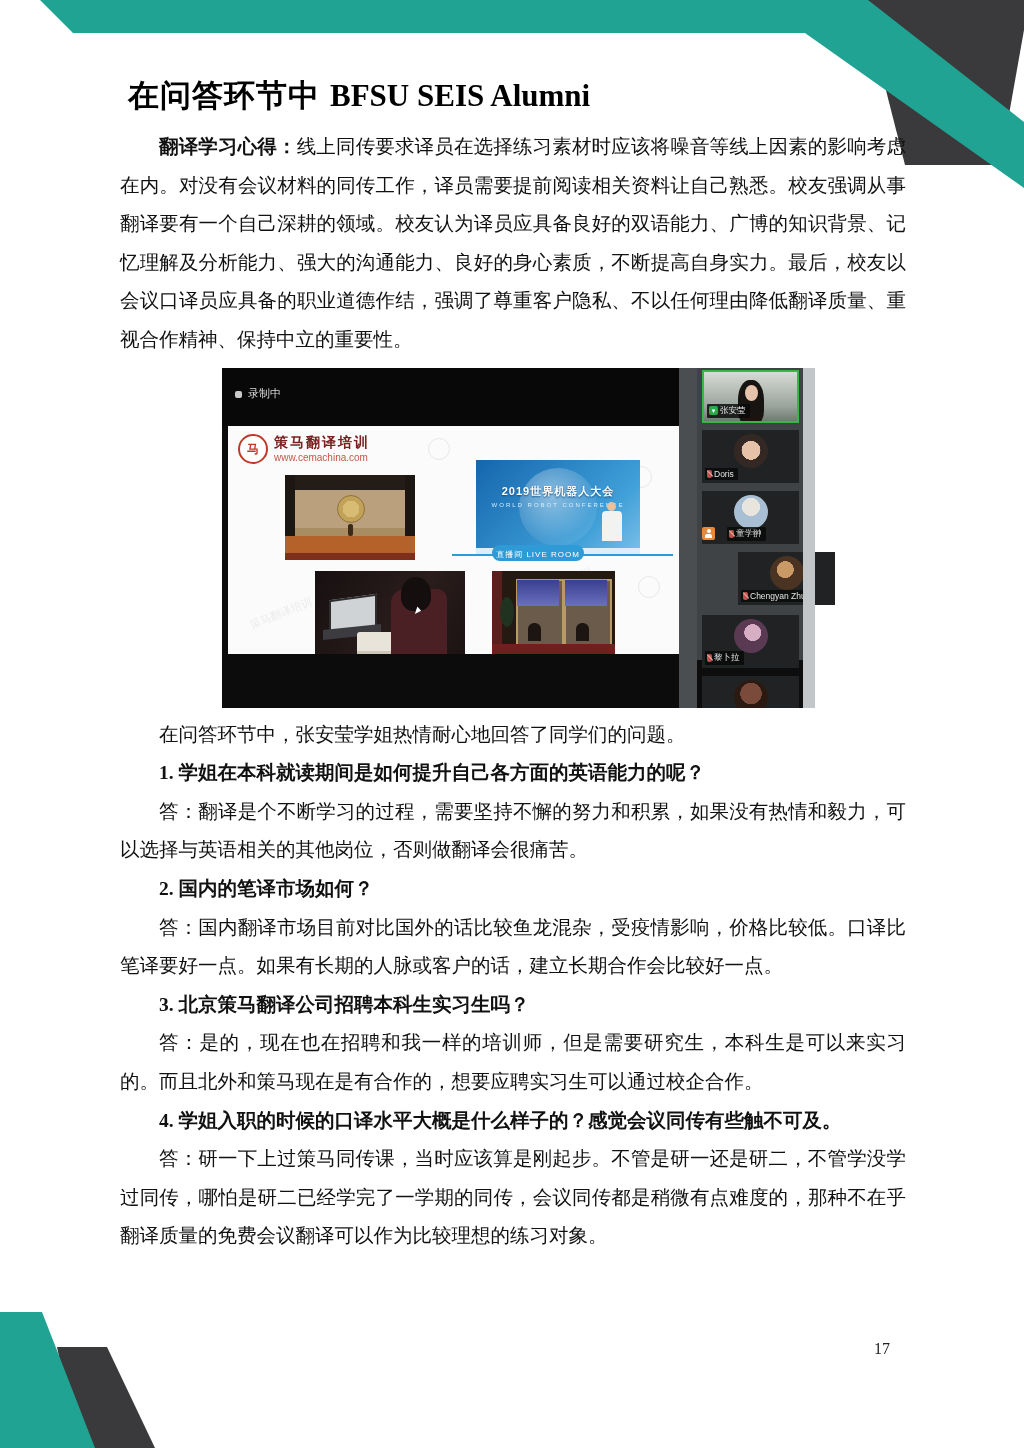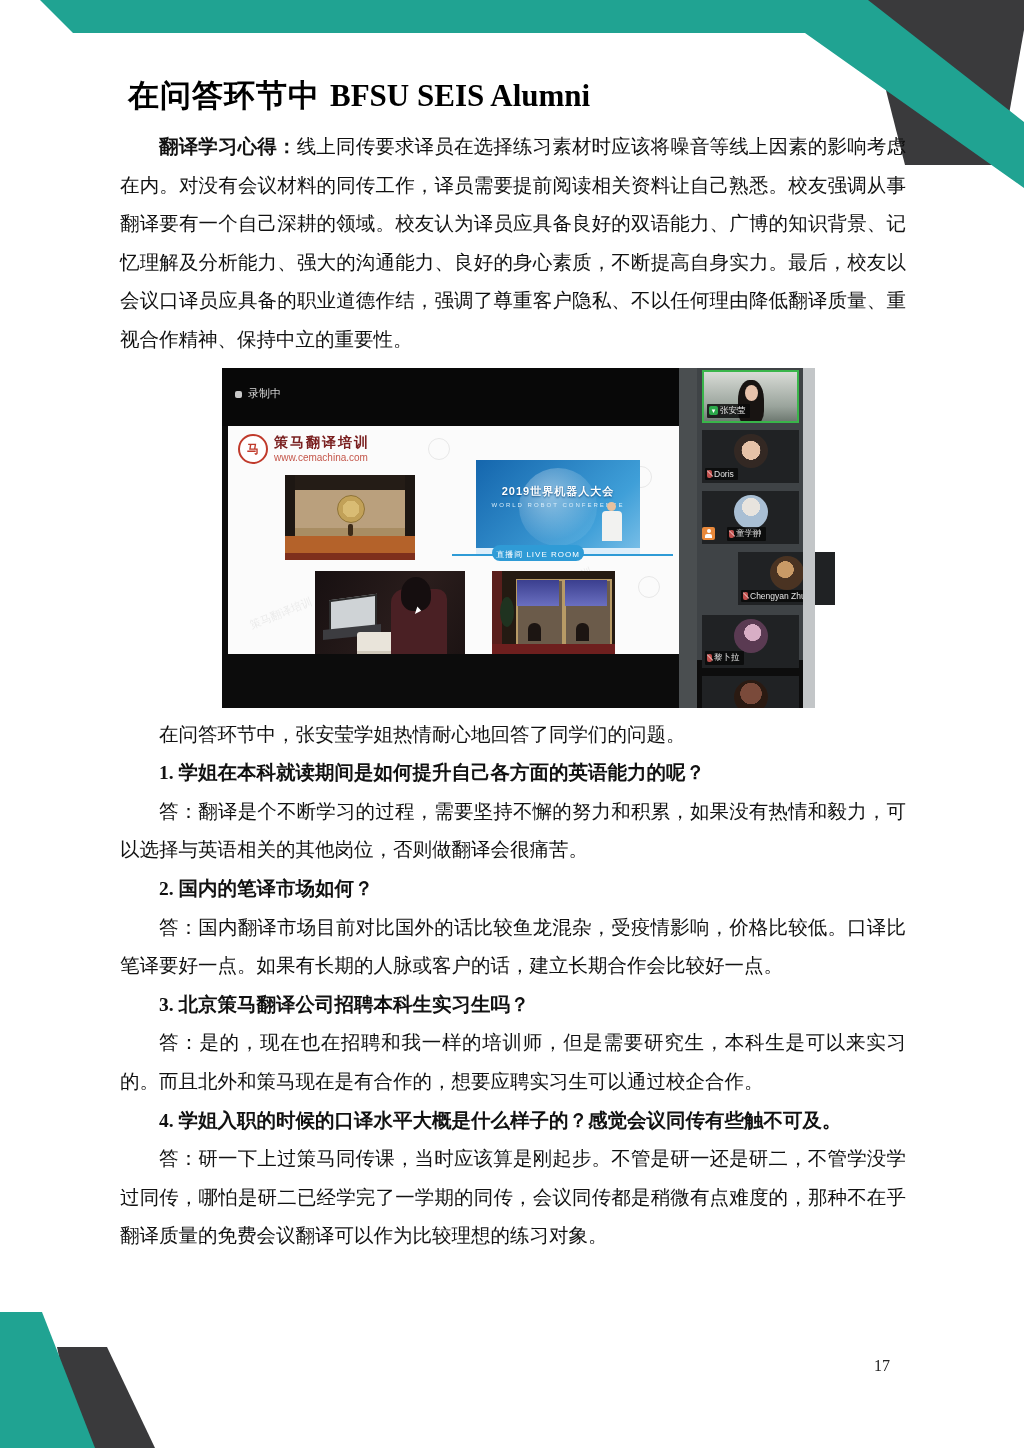--- a/index.html
+++ b/index.html
@@ -102,21 +102,21 @@
   .tagrow{position:absolute;left:0px;bottom:3px;display:flex;align-items:center;gap:12px;}
   .tagrow .tag{position:static;}
   .ic-mic{display:inline-block;width:5px;height:8px;border-radius:2px;background:#c0504d;position:relative;}
   .ic-mic::after{content:"";position:absolute;left:-1px;top:3px;width:8px;height:1px;background:#e8b2b0;transform:rotate(45deg);}
   .ic-green{display:inline-block;width:9px;height:9px;border-radius:2px;background:#2ba84a;color:#fff;
       font-size:7px;line-height:9px;text-align:center;}
   .ic-hand{display:inline-block;width:13px;height:13px;border-radius:2px;background:#e8883a;position:relative;flex:none;}
   .ic-hand .hd{position:absolute;left:4.5px;top:2px;width:4px;height:4px;border-radius:50%;background:#fff;}
   .ic-hand .bd{position:absolute;left:3px;top:7px;width:7px;height:4px;border-radius:2px 2px 0 0;background:#fff;}
 
-  .pageno{position:absolute;left:874px;top:1340px;font-size:16px;color:#222;margin-top:17px;}
+  .pageno{position:absolute;left:874px;top:1340px;font-size:16px;color:#222;}
 </style>
 </head>
 <body>
 
 <div class="deco deco-top-dark"></div>
 <div class="deco deco-top-teal"></div>
 <div class="deco deco-bot-dark"></div>
 <div class="deco deco-bot-teal"></div>
 
 <div class="content">

